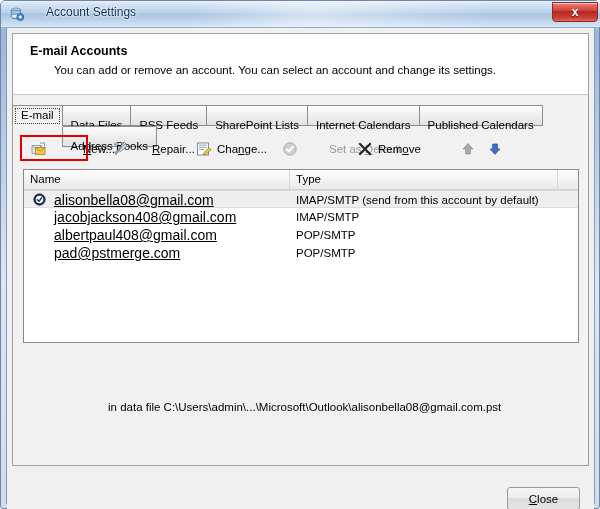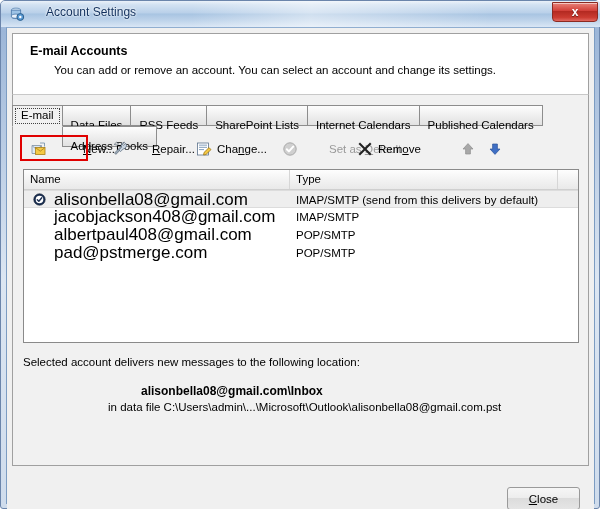--- a/index.html
+++ b/index.html
@@ -232,22 +232,23 @@
     box-sizing: border-box;
   }
   .lb-row.selected {
     background: #eeeeee;
     border-top: 1px solid #dcdcdc;
     border-bottom: 1px solid #dcdcdc;
   }
   .cell-name {
     position: absolute;
     left: 30px; top: 0;
-    font-size: 17px;
+    font-size: 14px;
     white-space: nowrap;
+    text-decoration: underline;
   }
   .cell-type {
     position: absolute;
     left: 272px; top: 0;
     font-size: 11.5px;
     white-space: nowrap;
   }
   .row-badge {
     position: absolute;
     left: 9px; top: 2px;
@@ -442,41 +443,39 @@
 
     <div class="lb-row selected">
       <span class="row-badge">
         <svg width="13" height="13" viewBox="0 0 16 16">
           <circle cx="8" cy="8" r="7" fill="#1b2f52" stroke="#0d1a30" stroke-width="0.8"></circle>
           <circle cx="8" cy="8" r="4.6" fill="#ffffff"></circle>
           <path d="M5.3 8.2 L7.2 10.2 L10.8 5.9" fill="none" stroke="#1b2f52" stroke-width="1.7" stroke-linecap="round" stroke-linejoin="round"></path>
         </svg>
       </span>
       <span class="cell-name">alisonbella08@gmail.com</span>
-      <span class="cell-type">IMAP/SMTP (send from this delivers by default)</span>
+      <span class="cell-type">IMAP/SMTP (send from this account by default)</span>
     </div>
 
     <div class="lb-row">
       <span class="cell-name">jacobjackson408@gmail.com</span>
       <span class="cell-type">IMAP/SMTP</span>
     </div>
 
     <div class="lb-row">
       <span class="cell-name">albertpaul408@gmail.com</span>
       <span class="cell-type">POP/SMTP</span>
     </div>
 
     <div class="lb-row">
       <span class="cell-name">pad@pstmerge.com</span>
       <span class="cell-type">POP/SMTP</span>
     </div>
   </div>
 
-  <div class="deliver-label">Selected account delivers new messages to the following location:</div>
-  <div class="deliver-loc">alisonbella08@gmail.com\Inbox</div>
   <div class="deliver-file">in data file C:\Users\admin\...\Microsoft\Outlook\alisonbella08@gmail.com.pst</div>
 
   <div class="footer">
     <button class="btn-close">
       <span><u>C</u>lose</span>
     </button>
   </div>
 
 </div>
 

